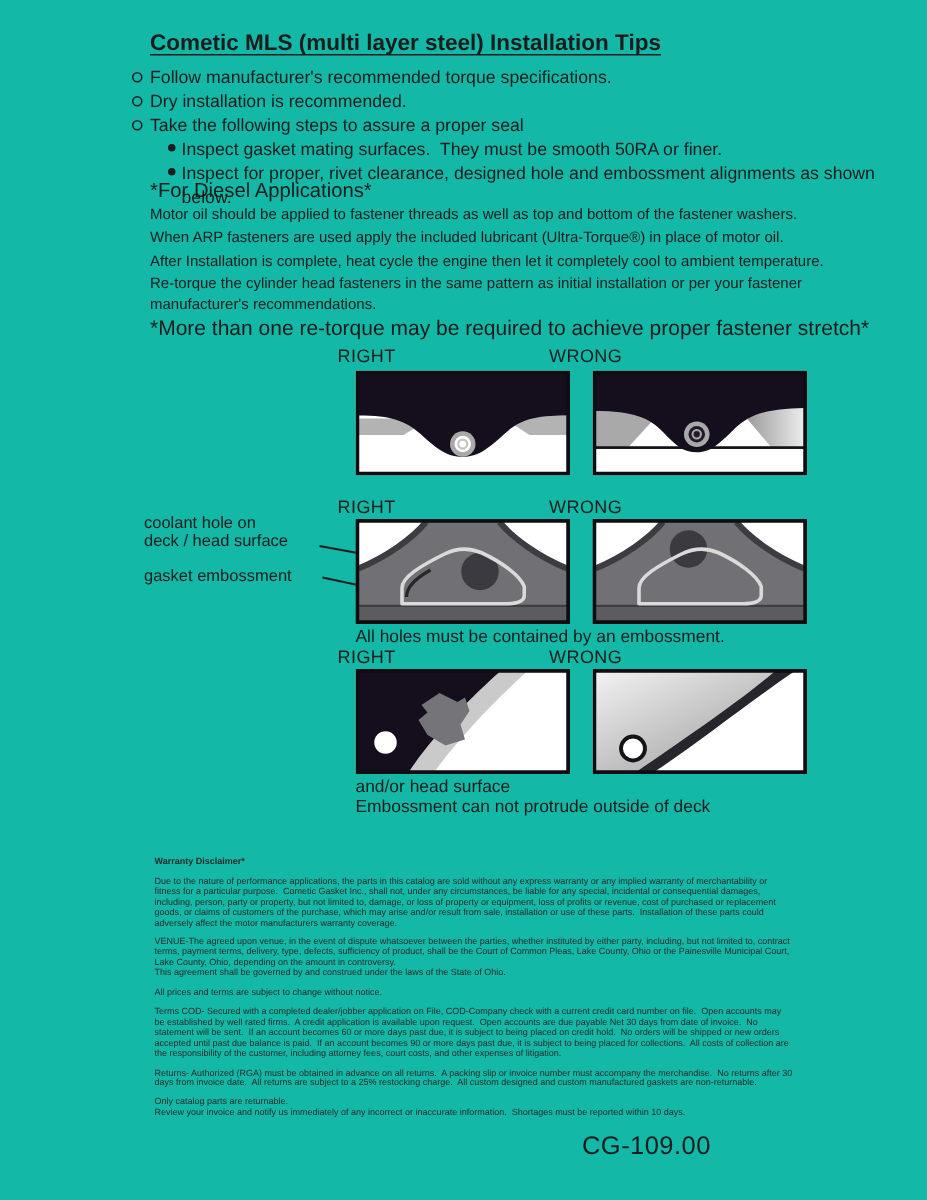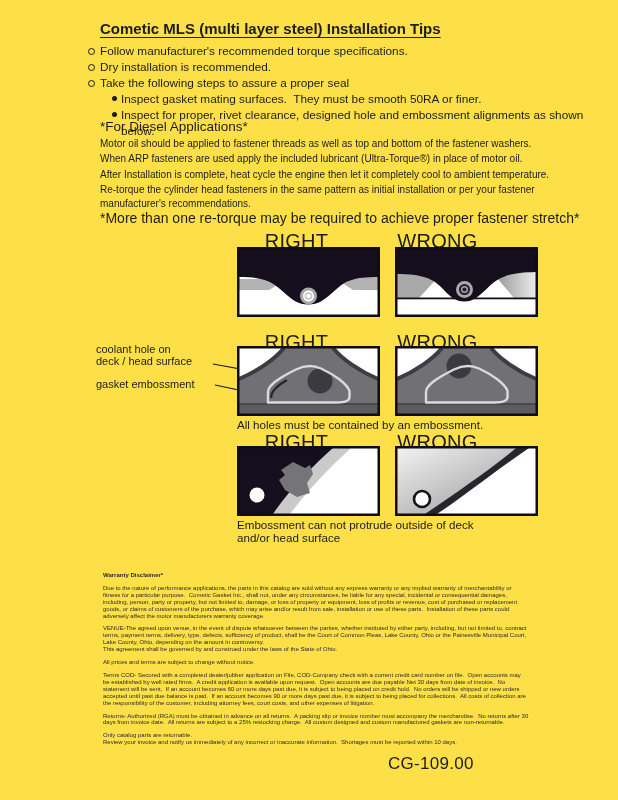--- a/index.html
+++ b/index.html
@@ -1,33 +1,33 @@
 <!DOCTYPE html>
 <html><head>
 <meta charset="utf-8">
 <style>
   html,body{margin:0;padding:0;background:#e8e8e8}
-  .page{position:relative;width:618px;height:800px;background:#fde047;
+  .page{position:relative;width:618px;height:800px;background:#14b8a6;
         font-family:"Liberation Sans","DejaVu Sans",sans-serif;color:#1c1c1e;overflow:hidden}
   .abs{position:absolute}
   .title{left:100px;top:20px;font-size:15px;font-weight:bold;text-decoration:underline;
          text-underline-offset:3px}
   .bullets{left:88px;top:43px;font-size:11.8px}
   .b-line{display:flex;align-items:flex-start;height:16px;line-height:16px;white-space:pre-wrap}
   .b-sub{margin-left:24px}
   .marker-open{width:5px;height:5px;border:1.2px solid #1c1c1e;border-radius:50%;
                margin:4.5px 5px 0 0;flex:none}
   .marker-fill{width:5px;height:5px;background:#1c1c1e;border-radius:50%;
                margin:5px 4px 0 0;flex:none}
   .h-diesel{left:100px;top:119px;font-size:13.5px;font-weight:normal}
   .para{font-size:10px;line-height:14.6px;width:452px}
   .p1{left:100px;top:137px}
   .p2{left:100px;top:168px}
   .note{left:100px;top:210px;font-size:14px}
-  .dlabel{width:143px;text-align:center;font-size:20px;letter-spacing:0.3px}
+  .dlabel{width:143px;font-size:12px;letter-spacing:0.3px}
   .dcaption{font-size:11.6px;line-height:13px}
   .annot{width:116px;font-size:11px;line-height:12.3px}
   .box{position:absolute}
   .box svg{display:block}
   .legal{left:103px;top:572px;width:426px;font-size:6px;line-height:6.9px;color:#2a2a2a}
   .legal .lp{margin:0 0 6px 0;white-space:pre-wrap}
   .legal .lh{font-weight:bold;margin:0 0 6px 0}
   .legal .lp0{margin:0;white-space:pre-wrap}
   .footer-code{left:388px;top:754px;font-size:17px;letter-spacing:0.3px}
 </style>
@@ -174,22 +174,22 @@
       </defs>
       <rect width="143" height="70" fill="#ffffff"></rect>
       <path d="M2,2 H121 C95,24 56,50 30,68 L2,68 Z" fill="url(#d3wg)"></path>
       <path d="M121,2 C95,24 56,50 30,68 L42,68 C68,51 103,23 134,2 Z" fill="#26262c"></path>
       <circle cx="27" cy="53" r="8" fill="#ffffff" stroke="#141419" stroke-width="2.6"></circle>
       <rect x="1.25" y="1.25" width="140.5" height="67.5" fill="none" stroke="#0d0d12" stroke-width="2.5"></rect>
     </svg>
   </div>
 
   <div class="abs dcaption" style="left:237px;top:518px">
+    <div>and/or head surface</div>
     <div>Embossment can not protrude outside of deck</div>
-    <div>and/or head surface</div>
   </div>
 
   <div class="abs legal">
     <div class="lh">Warranty Disclaimer*</div>
     <div class="lp">Due to the nature of performance applications, the parts in this catalog are sold without any express warranty or any implied warranty of merchantability or fitness for a particular purpose.  Cometic Gasket Inc., shall not, under any circumstances, be liable for any special, incidental or consequential damages, including, person, party or property, but not limited to, damage, or loss of property or equipment, loss of profits or revenue, cost of purchased or replacement goods, or claims of customers of the purchase, which may arise and/or result from sale, installation or use of these parts.  Installation of these parts could adversely affect the motor manufacturers warranty coverage.</div>
     <div class="lp0">VENUE-The agreed upon venue, in the event of dispute whatsoever between the parties, whether instituted by either party, including, but not limited to, contract terms, payment terms, delivery, type, defects, sufficiency of product, shall be the Court of Common Pleas, Lake County, Ohio or the Painesville Municipal Court, Lake County, Ohio, depending on the amount in controversy.</div>
     <div class="lp">This agreement shall be governed by and construed under the laws of the State of Ohio.</div>
     <div class="lp">All prices and terms are subject to change without notice.</div>
     <div class="lp">Terms COD- Secured with a completed dealer/jobber application on File, COD-Company check with a current credit card number on file.  Open accounts may be established by well rated firms.  A credit application is available upon request.  Open accounts are due payable Net 30 days from date of invoice.  No statement will be sent.  If an account becomes 60 or more days past due, it is subject to being placed on credit hold.  No orders will be shipped or new orders accepted until past due balance is paid.  If an account becomes 90 or more days past due, it is subject to being placed for collections.  All costs of collection are the responsibility of the customer, including attorney fees, court costs, and other expenses of litigation.</div>
     <div class="lp">Returns- Authorized (RGA) must be obtained in advance on all returns.  A packing slip or invoice number must accompany the merchandise.  No returns after 30 days from invoice date.  All returns are subject to a 25% restocking charge.  All custom designed and custom manufactured gaskets are non-returnable.</div>

